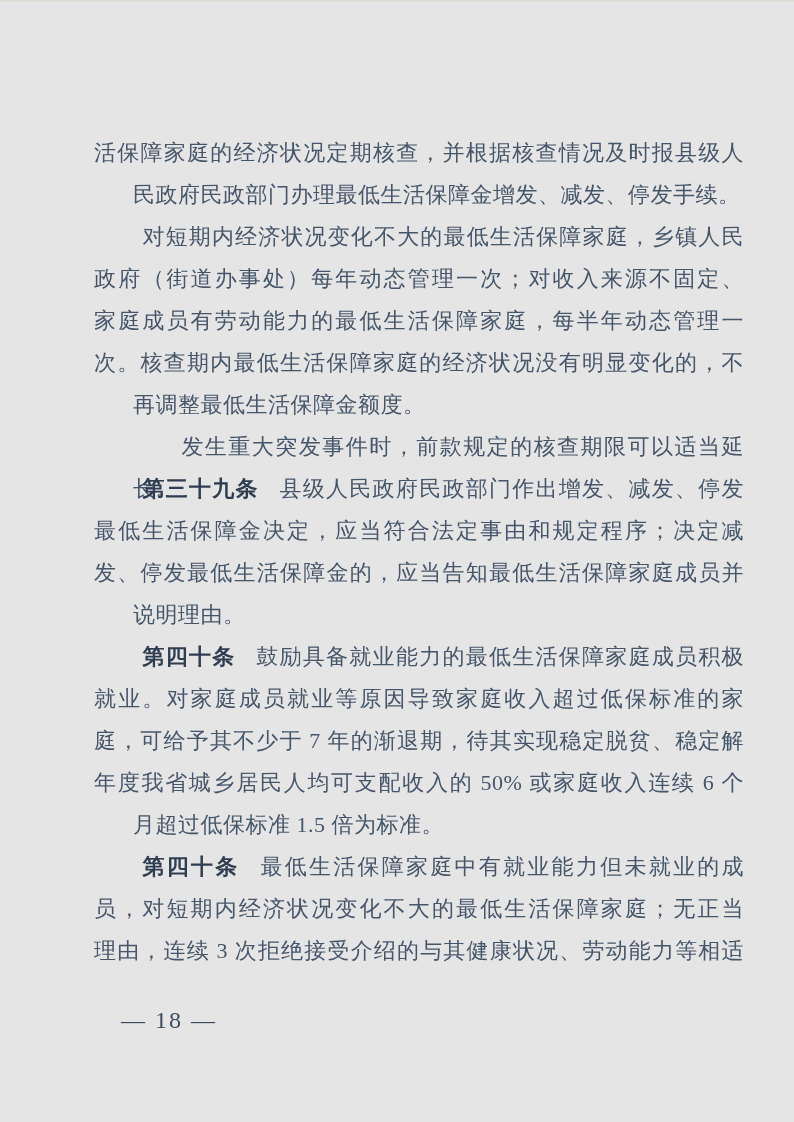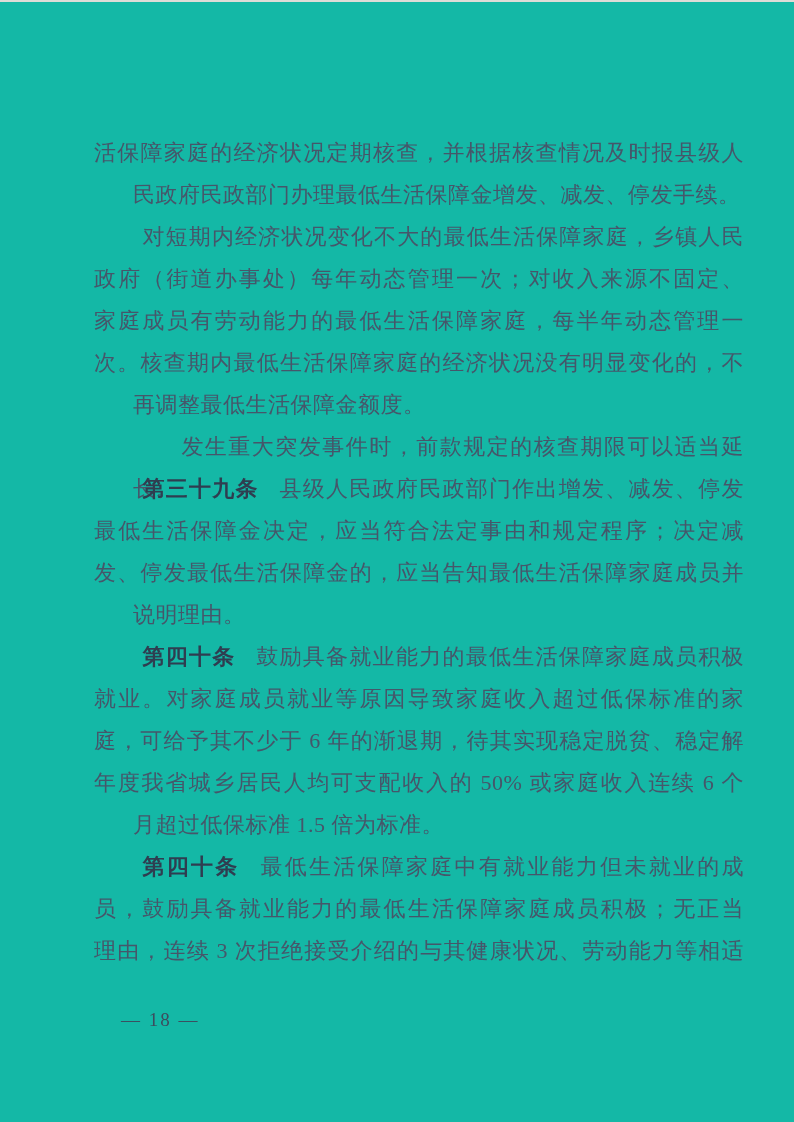--- a/index.html
+++ b/index.html
@@ -1,20 +1,20 @@
 <!DOCTYPE html>
 <html><head>
 <meta charset="utf-8">
 <style>
   html, body { margin: 0; padding: 0; background: #ffffff; }
   .page {
     position: relative;
     width: 794px;
     height: 1122px;
-    background: #14b8a6;
+    background: #e5e5e5;
     overflow: hidden;
     font-family: "Liberation Serif", "DejaVu Serif", serif;
     color: #46566a;
   }
   .page::before {
     content: "";
     position: absolute;
     left: 0; top: 0;
     width: 100%; height: 2px;
     background: #dddcd7;
@@ -42,21 +42,21 @@
     font-weight: bold;
     color: #2f3d50;
   }
   .art:not(:empty) { margin-right: 0.95em; }
   .footer {
     position: absolute;
     left: 121px;
     top: 1005px;
     height: 30px;
     line-height: 30px;
-    font-size: 19px;
+    font-size: 24px;
     letter-spacing: 2px;
     color: #3d4c5e;
   }
 </style>
 </head>
 <body>
 
 <div class="page">
   <main class="text-block">
     <p class="line fill"><span>活保障家庭的经济状况定期核查，并根据核查情况及时报县级人</span></p>
@@ -66,21 +66,21 @@
     <p class="line fill"><span>家庭成员有劳动能力的最低生活保障家庭，每半年动态管理一</span></p>
     <p class="line fill"><span>次。核查期内最低生活保障家庭的经济状况没有明显变化的，不</span></p>
     <p class="line end"><span>再调整最低生活保障金额度。</span></p>
     <p class="line indent end"><span>发生重大突发事件时，前款规定的核查期限可以适当延长。</span></p>
     <p class="line indent fill"><b class="art">第三十九条</b><span>县级人民政府民政部门作出增发、减发、停发</span></p>
     <p class="line fill"><span>最低生活保障金决定，应当符合法定事由和规定程序；决定减</span></p>
     <p class="line fill"><span>发、停发最低生活保障金的，应当告知最低生活保障家庭成员并</span></p>
     <p class="line end"><span>说明理由。</span></p>
     <p class="line indent fill"><b class="art">第四十条</b><span>鼓励具备就业能力的最低生活保障家庭成员积极</span></p>
     <p class="line fill"><span>就业。对家庭成员就业等原因导致家庭收入超过低保标准的家</span></p>
-    <p class="line fill"><span>庭，可给予其不少于 6 年的渐退期，待其实现稳定脱贫、稳定解</span></p>
+    <p class="line fill"><span>庭，可给予其不少于 7 年的渐退期，待其实现稳定脱贫、稳定解</span></p>
     <p class="line fill"><span>年度我省城乡居民人均可支配收入的 50% 或家庭收入连续 6 个</span></p>
     <p class="line end"><span>月超过低保标准 1.5 倍为标准。</span></p>
     <p class="line indent fill"><b class="art">第四十条</b><span>最低生活保障家庭中有就业能力但未就业的成</span></p>
-    <p class="line fill"><span>员，鼓励具备就业能力的最低生活保障家庭成员积极；无正当</span></p>
+    <p class="line fill"><span>员，对短期内经济状况变化不大的最低生活保障家庭；无正当</span></p>
     <p class="line fill"><span>理由，连续 3 次拒绝接受介绍的与其健康状况、劳动能力等相适</span></p>
   </main>
   <div class="footer">— 18 —</div>
 </div>
 
 </body></html>

